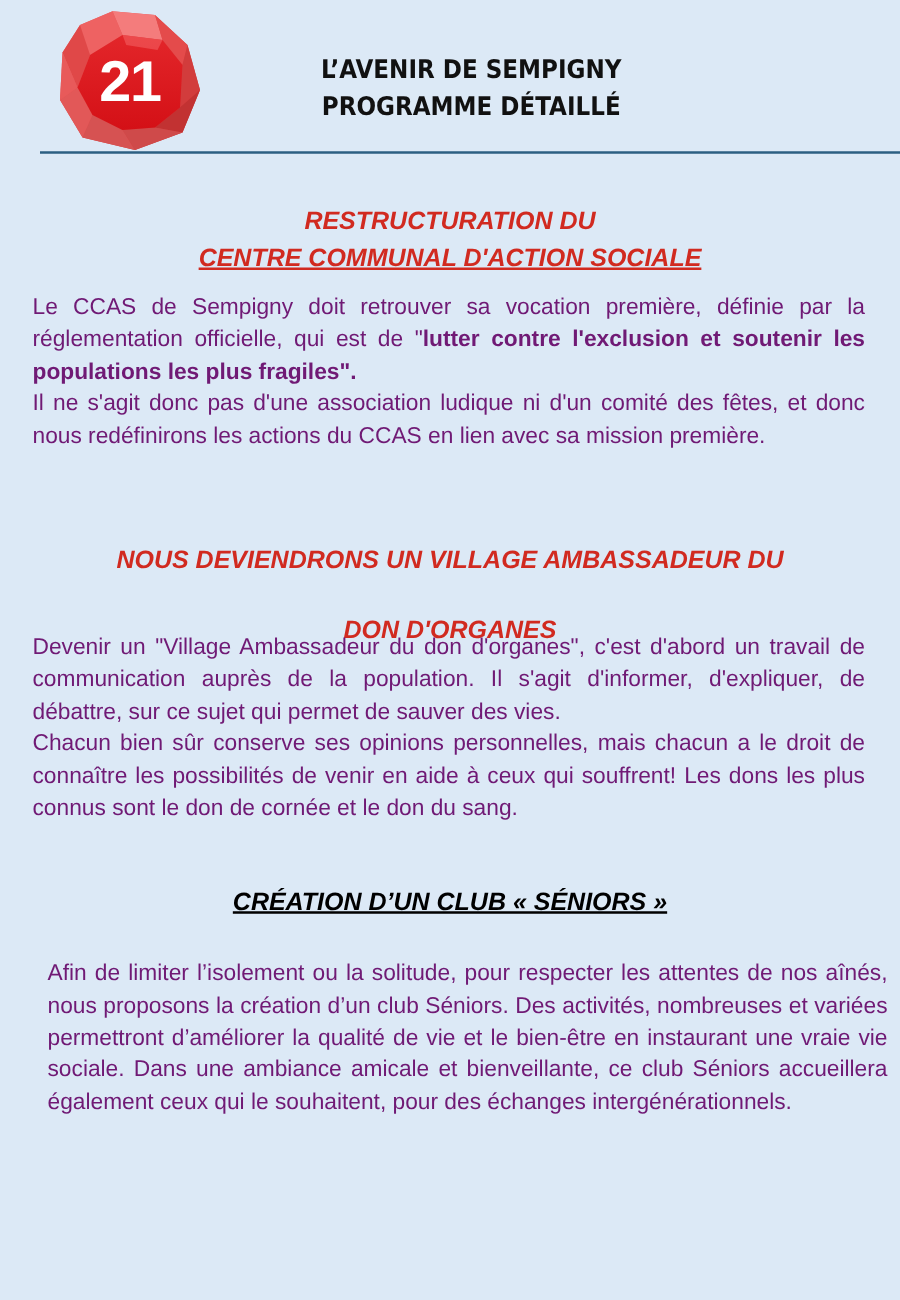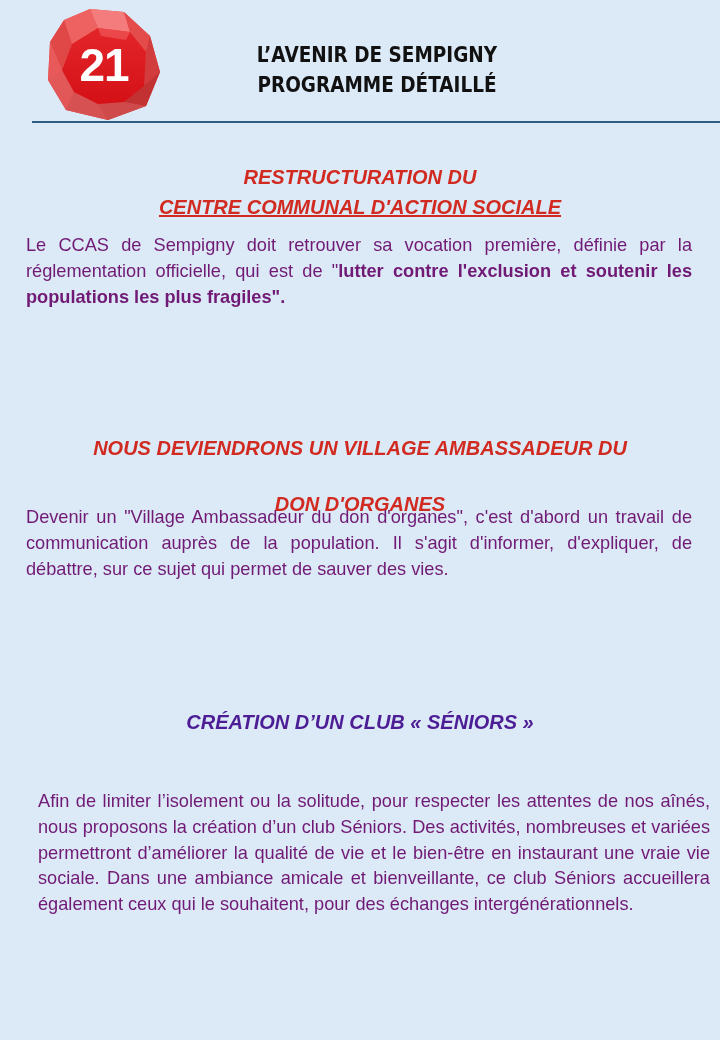--- a/index.html
+++ b/index.html
@@ -68,33 +68,33 @@
       position: absolute;
       left: 0;
       width: 720px;
       text-align: center;
       font-weight: bold;
       font-style: italic;
       font-size: 20px;
       white-space: nowrap;
     }
     .heading-dark { color: #d12a20; }
-    .heading-bright { color: #4c1d95; }
+    .heading-bright { color: #000000; text-decoration: underline; }
     .body-text {
       position: absolute;
       font-size: 18.2px;
       line-height: 25.8px;
       text-align: justify;
       color: #701a75;
     }
     .body-text p { margin: 0; }
     .body-text b { font-weight: bold; }
     .s1 { left: 26px; width: 666px; top: 233px; }
     .s2 { left: 26px; width: 666px; top: 505px; }
-    .s3 { left: 38px; width: 672px; top: 766px; margin-top: 23px; }
+    .s3 { left: 38px; width: 672px; top: 766px; }
   </style>
 </head>
 <body>
 
 <div class="header">
   <div class="badge">
     <svg viewBox="0 0 116 116">
       <defs>
         <linearGradient id="gOuter" x1="0" y1="0" x2="1" y2="1">
           <stop offset="0" stop-color="#f26a6a"></stop>
@@ -133,26 +133,28 @@
   </div>
 
   <div class="divider"></div>
 </div>
 
 <div class="section-heading heading-dark" style="top:138px;margin-top:28px;">RESTRUCTURATION DU</div>
 <div class="section-heading heading-dark" style="top:196px;text-decoration:underline;">CENTRE COMMUNAL D'ACTION SOCIALE</div>
 
 <div class="body-text s1">
   <p><span>Le CCAS de Sempigny doit retrouver sa vocation première, définie par la réglementation officielle, qui est de "</span><b>lutter contre l'exclusion et soutenir les populations les plus fragiles".</b></p>
+  <p>Il ne s'agit donc pas d'une association ludique ni d'un comité des fêtes, et donc nous redéfinirons les actions du CCAS en lien avec sa mission première.</p>
 </div>
 
 <div class="section-heading heading-dark" style="top:437px;">NOUS DEVIENDRONS UN VILLAGE AMBASSADEUR DU</div>
 <div class="section-heading heading-dark" style="top:493px;">DON D'ORGANES</div>
 
 <div class="body-text s2">
   <p>Devenir un "Village Ambassadeur du don d'organes", c'est d'abord un travail de communication auprès de la population. Il s'agit d'informer, d'expliquer, de débattre, sur ce sujet qui permet de sauver des vies.</p>
+  <p>Chacun bien sûr conserve ses opinions personnelles, mais chacun a le droit de connaître les possibilités de venir en aide à ceux qui souffrent! Les dons les plus connus sont le don de cornée et le don du sang.</p>
 </div>
 
 <div class="section-heading heading-bright" style="top:711px;">CRÉATION D’UN CLUB « SÉNIORS »</div>
 
 <div class="body-text s3">
   <p>Afin de limiter l’isolement ou la solitude, pour respecter les attentes de nos aînés, nous proposons la création d’un club Séniors. Des activités, nombreuses et variées permettront d’améliorer la qualité de vie et le bien-être en instaurant une vraie vie sociale. Dans une ambiance amicale et bienveillante, ce club Séniors accueillera également ceux qui le souhaitent, pour des échanges intergénérationnels.</p>
 </div>
 
 </body></html>

